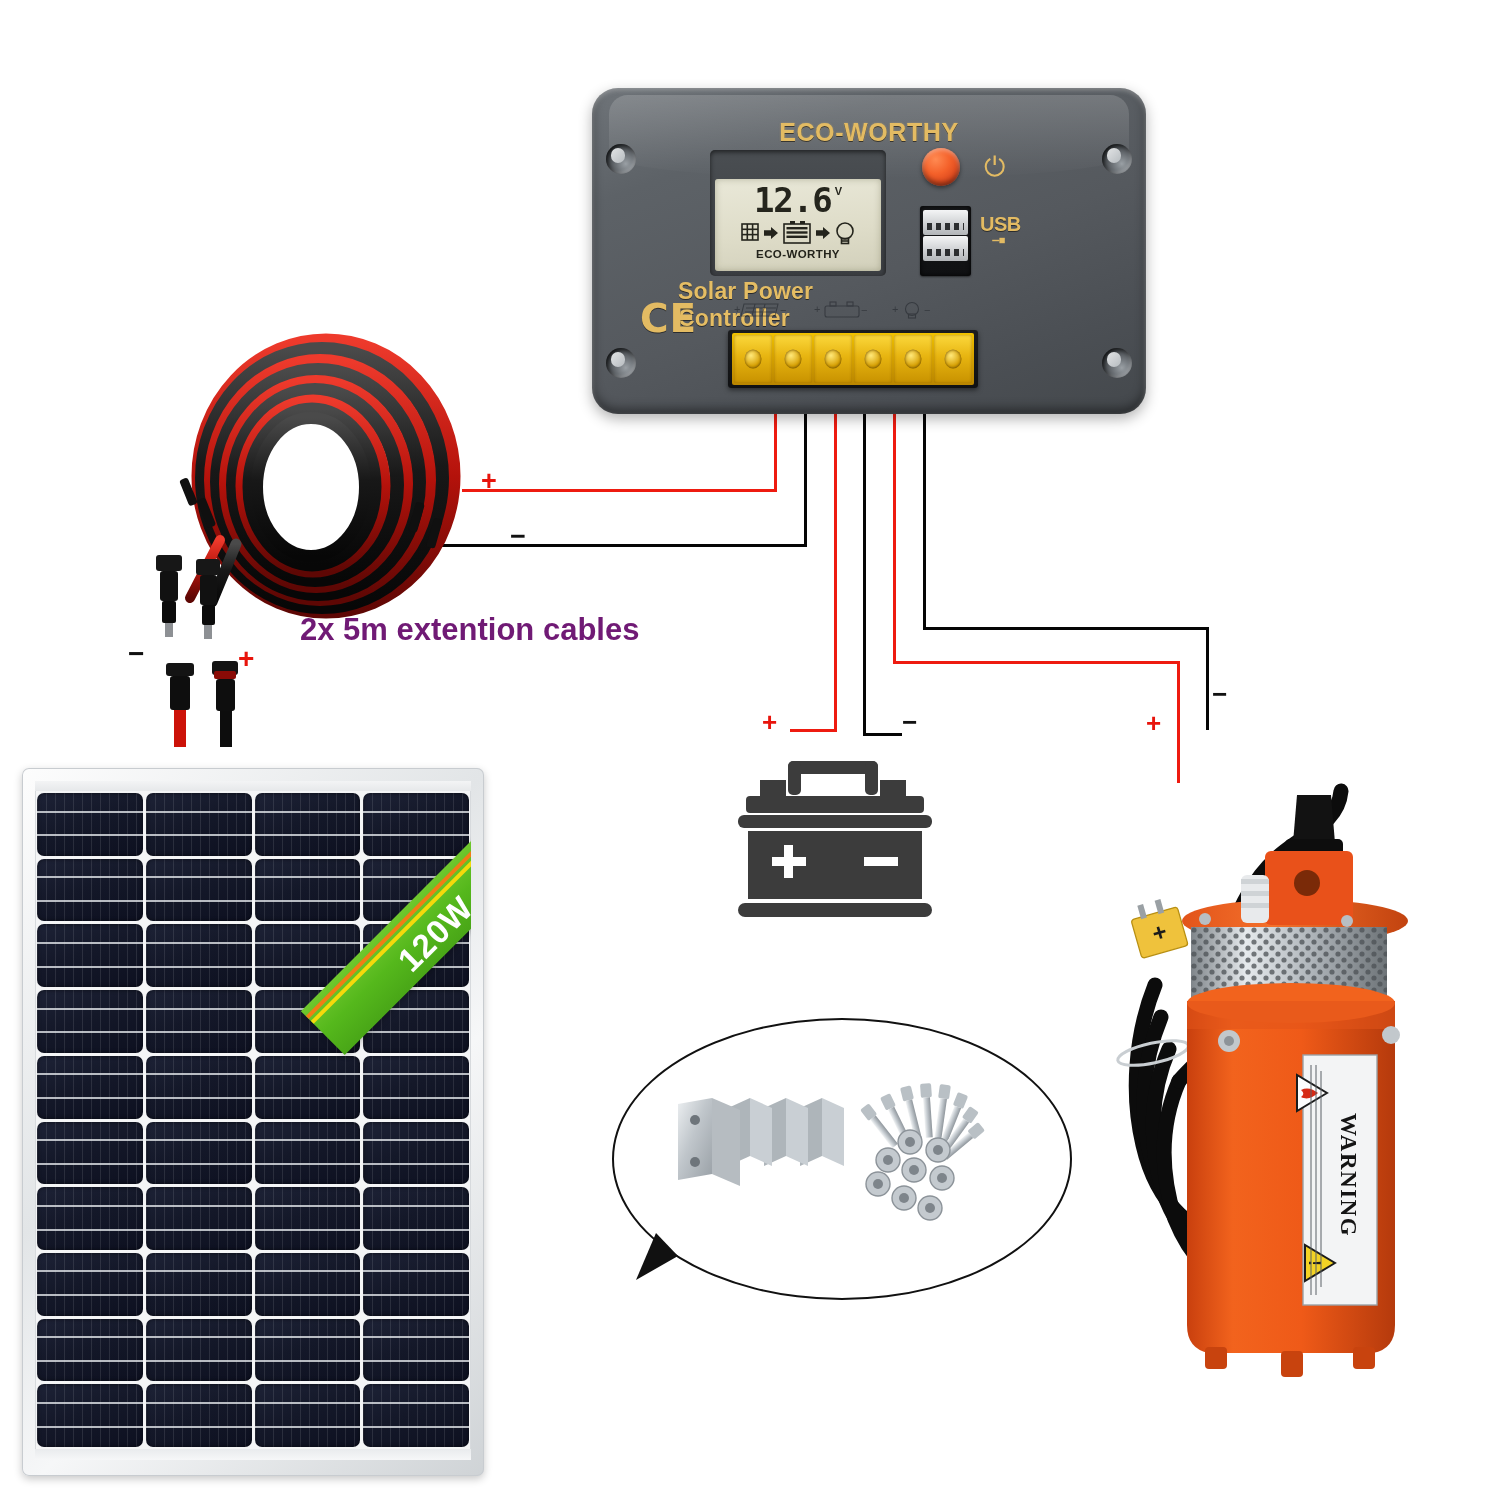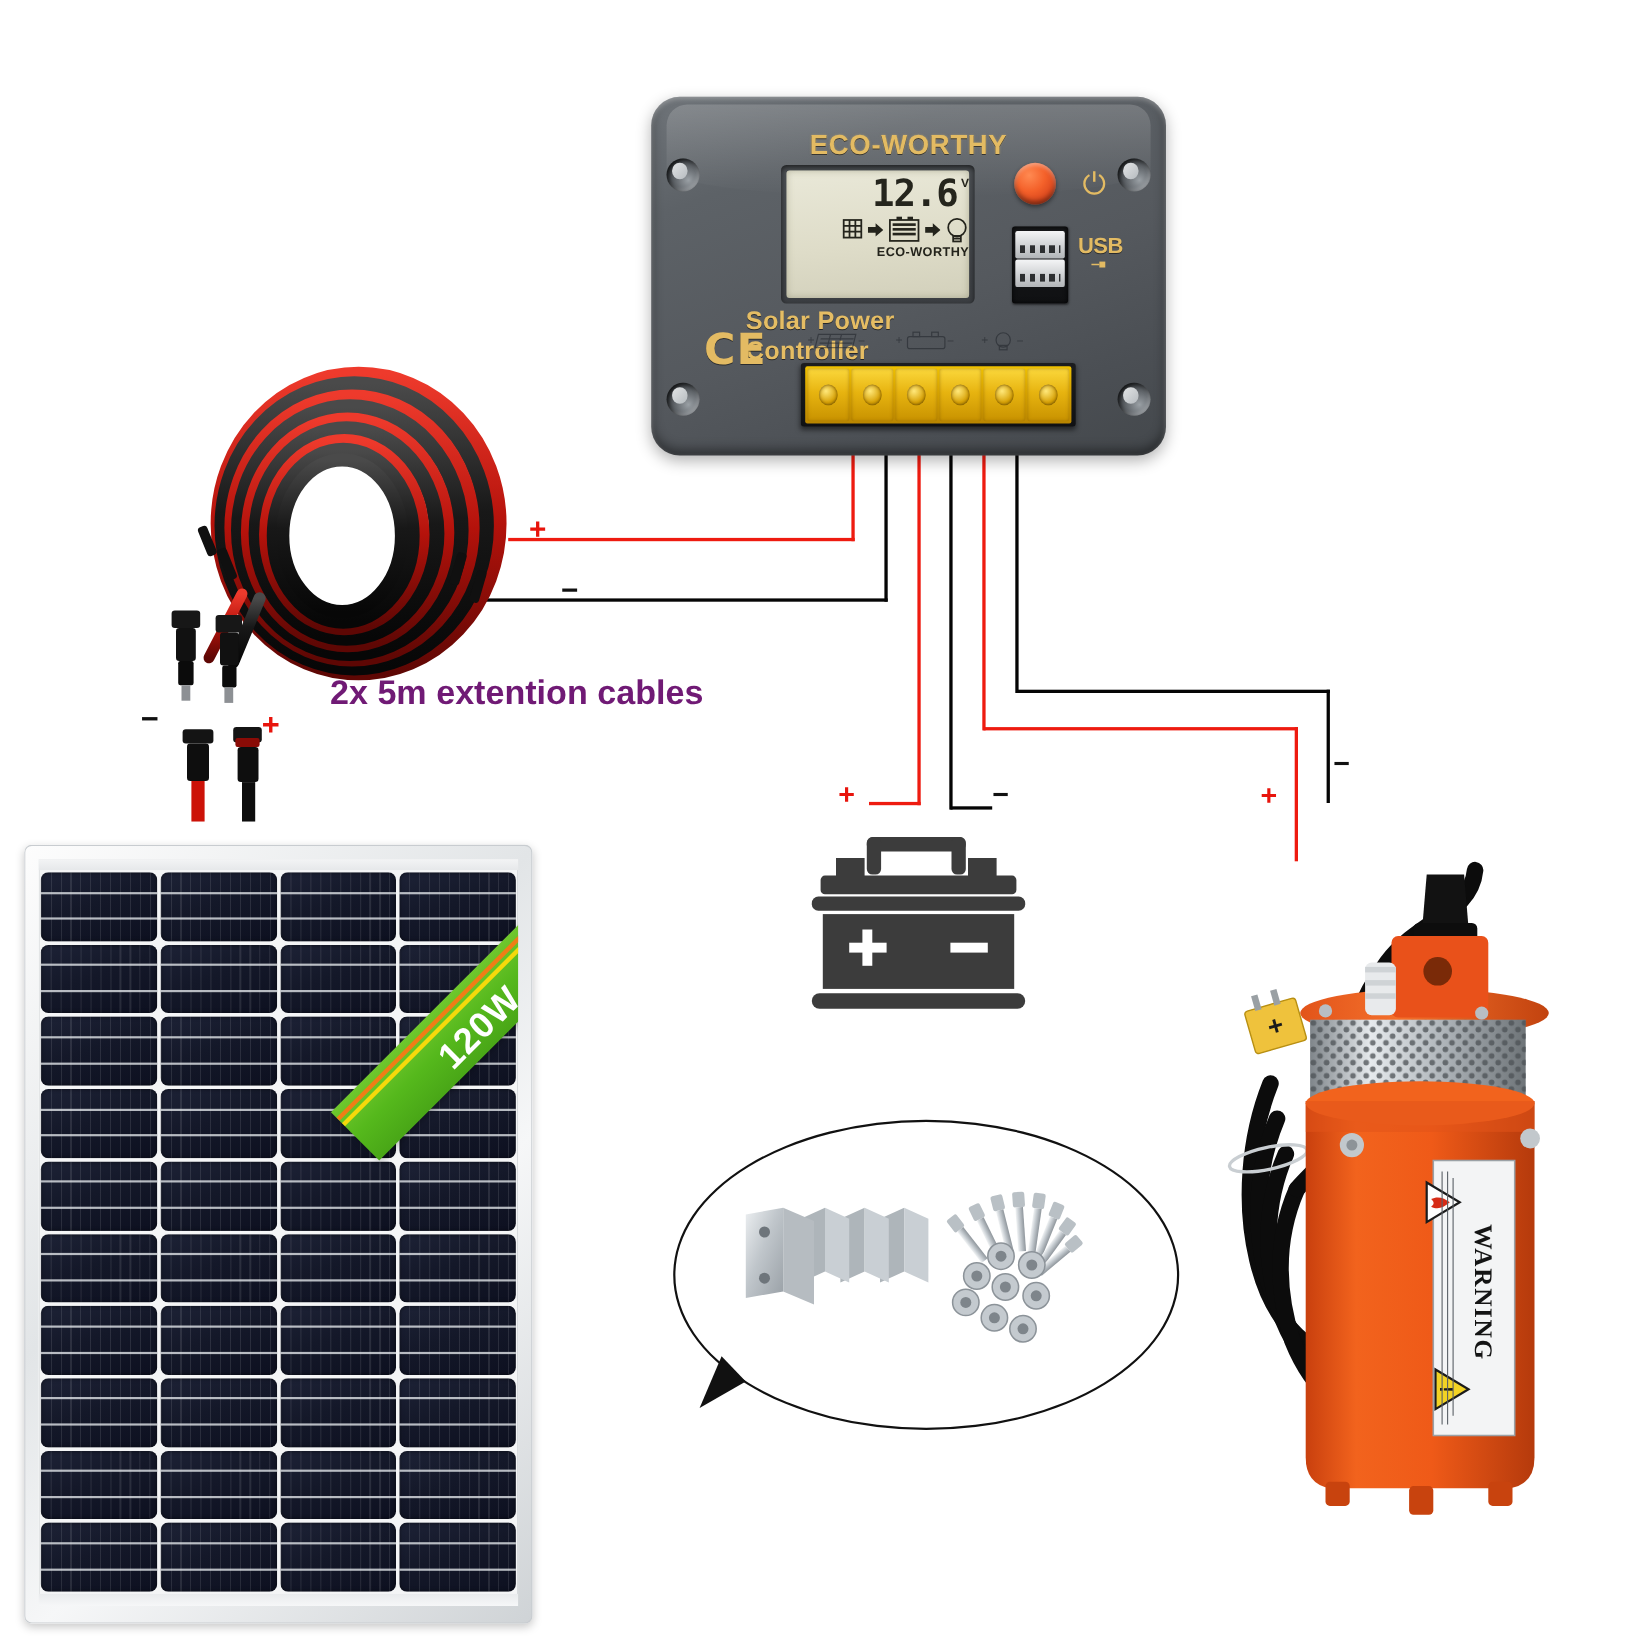--- a/index.html
+++ b/index.html
@@ -2,21 +2,21 @@
 <html><head>
 <meta charset="utf-8">
 <style>
   html,body{margin:0;padding:0;}
   body{width:1500px;height:1500px;background:#ffffff;
        font-family:"Liberation Sans",sans-serif;overflow:hidden;position:relative;}
   .stage{position:absolute;inset:0;}
   .abs{position:absolute;}
 
   
-  #controller{left:592px;top:88px;width:468px;height:326px;}
+  #controller{left:592px;top:88px;width:554px;height:326px;}
   .ctrl-body{position:absolute;inset:0;border-radius:26px;
     background:linear-gradient(160deg,#6f7479 0%,#5d6267 22%,#55595e 55%,#4b4f54 80%,#44484c 100%);
     box-shadow:inset 0 2px 5px rgba(255,255,255,.33),
                inset 0 -5px 11px rgba(0,0,0,.45),
                0 5px 14px rgba(0,0,0,.30);}
   .ctrl-gloss{position:absolute;left:3%;top:2%;width:94%;height:26%;border-radius:22px 22px 58% 58%/22px 22px 34% 34%;
     background:linear-gradient(180deg,rgba(255,255,255,.17),rgba(255,255,255,0));pointer-events:none;}
   .screw{position:absolute;width:30px;height:30px;border-radius:50%;
     background:radial-gradient(circle at 66% 66%,#9aa0a5 0%,#6c7176 34%,#3a3e42 74%,#2b2e31 100%);
     box-shadow:inset 2px 2px 4px rgba(0,0,0,.65),inset -2px -2px 3px rgba(255,255,255,.22);}
@@ -28,21 +28,21 @@
   .brand{position:absolute;left:0;right:0;top:30px;text-align:center;
     font-size:25px;font-weight:bold;letter-spacing:.6px;color:#e3bb63;
     text-shadow:0 1px 0 rgba(0,0,0,.55),0 0 2px rgba(227,187,99,.5);}
 
   .lcd-bezel{position:absolute;left:118px;top:62px;width:166px;height:116px;border-radius:5px;
     background:linear-gradient(180deg,#4a4e52,#3b3e42);padding:5px;
     box-shadow:inset 0 2px 5px rgba(0,0,0,.6);}
   .lcd{position:absolute;inset:5px;border-radius:3px;
     background:linear-gradient(175deg,#e9e8d8 0%,#dedcc8 58%,#d2d0bb 100%);
     box-shadow:inset 0 0 7px rgba(120,120,90,.45);
-    display:flex;flex-direction:column;align-items:flex-end;}
+    display:flex;flex-direction:column;align-items:center;margin-top:24px;}
   .lcd-volt{margin-top:4px;display:flex;align-items:flex-start;line-height:1;}
   .lcd-num{font-family:"DejaVu Sans Mono",monospace;font-size:34px;font-weight:bold;
     color:#25251d;letter-spacing:-1px;}
   .lcd-unit{font-size:11px;font-weight:bold;color:#25251d;margin-left:3px;margin-top:3px;}
   .lcd-icons{display:flex;align-items:center;gap:4px;margin-top:3px;}
   .ico{stroke:#24241c;fill:none;stroke-width:1.6;}
   .lcd-sub{font-size:11.5px;font-weight:bold;color:#23231b;letter-spacing:.4px;margin-top:2px;}
 
   .ctrl-title{position:absolute;left:86px;top:190px;width:240px;
     font-size:23px;font-weight:bold;color:#e5bd64;letter-spacing:.2px;

